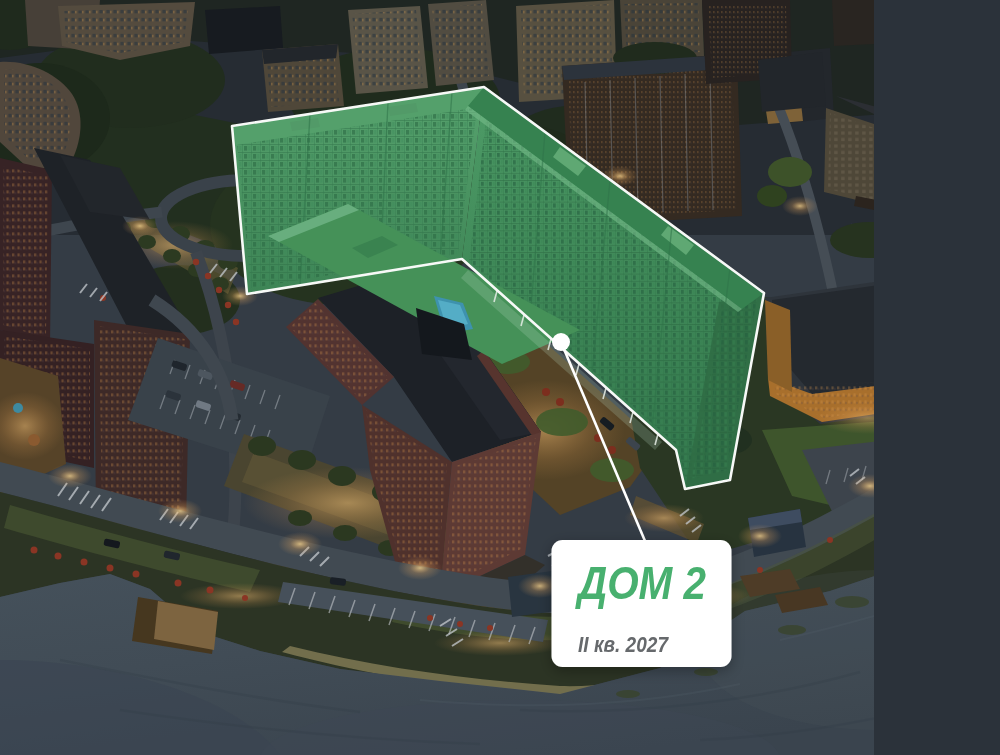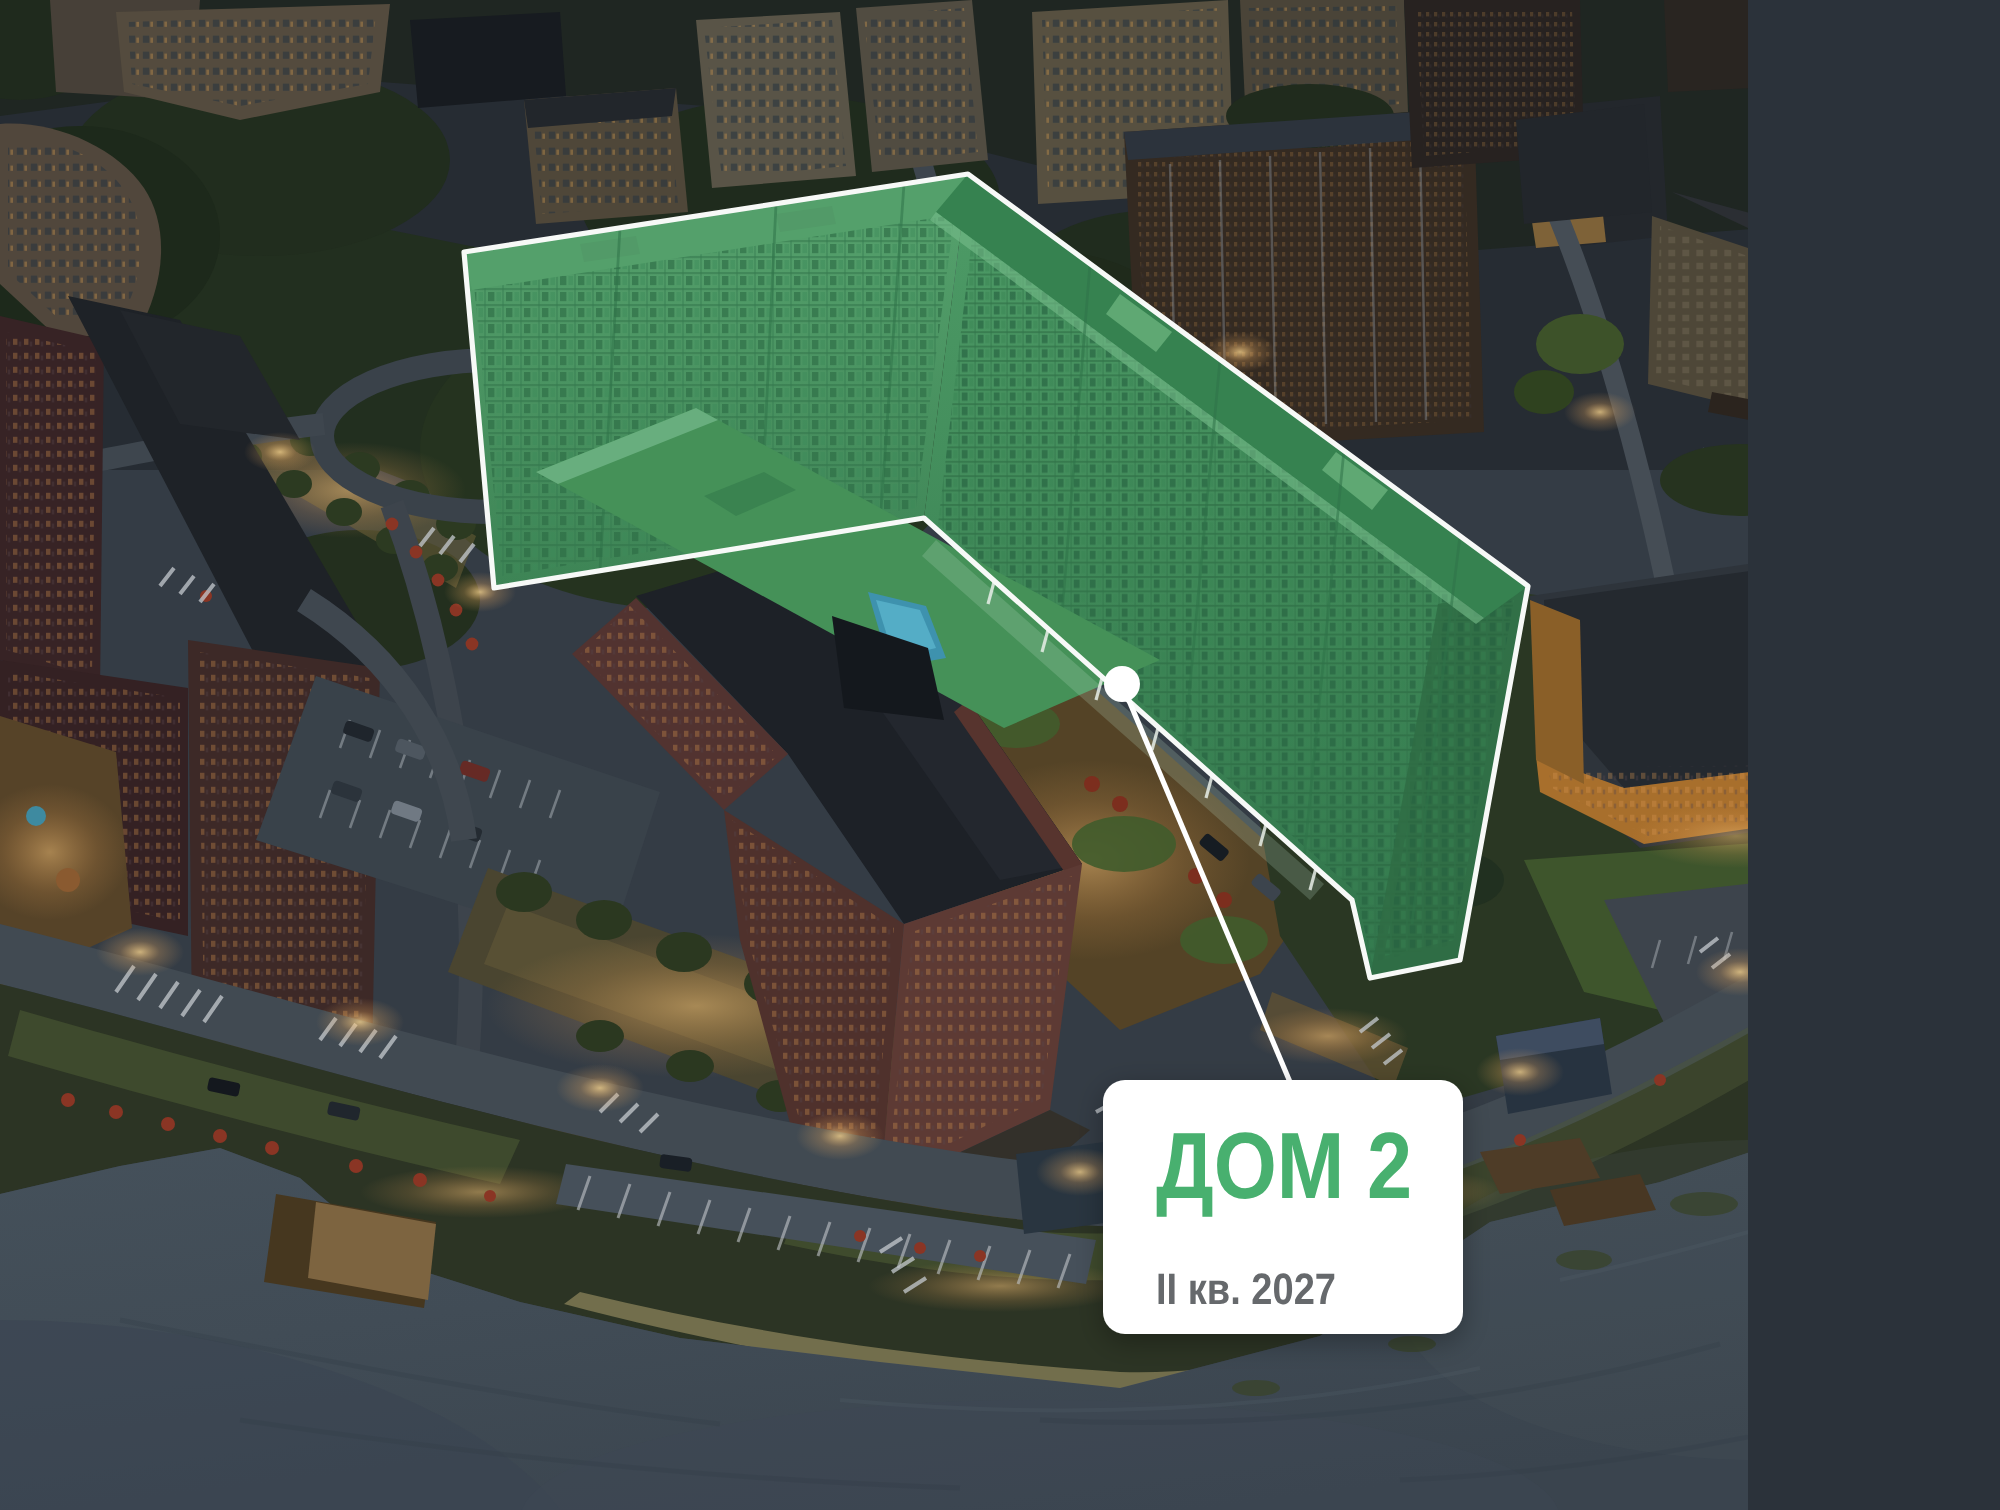--- a/index.html
+++ b/index.html
@@ -1,16 +1,16 @@
 <!DOCTYPE html>
 <html><head>
 <meta charset="utf-8">
 <style>
 html,body{margin:0;padding:0;background:#2b323a;}
-#scene{position:relative;width:874px;height:755px;overflow:hidden;font-family:"Liberation Sans",sans-serif;}
+#scene{position:relative;width:874px;height:755px;overflow:hidden;font-family:"Liberation Sans",sans-serif;font-style:italic;}
 </style>
 </head>
 <body>
 <div id="scene">
 <svg width="1000" height="755" viewBox="0 0 1000 755" xmlns="http://www.w3.org/2000/svg">
 <defs>
 <linearGradient id="waterG" x1="0" y1="0" x2="0.6" y2="1">
 <stop offset="0" stop-color="#46525c"></stop>
           <stop offset="0.5" stop-color="#414c56"></stop>
           <stop offset="1" stop-color="#3a444e"></stop>

